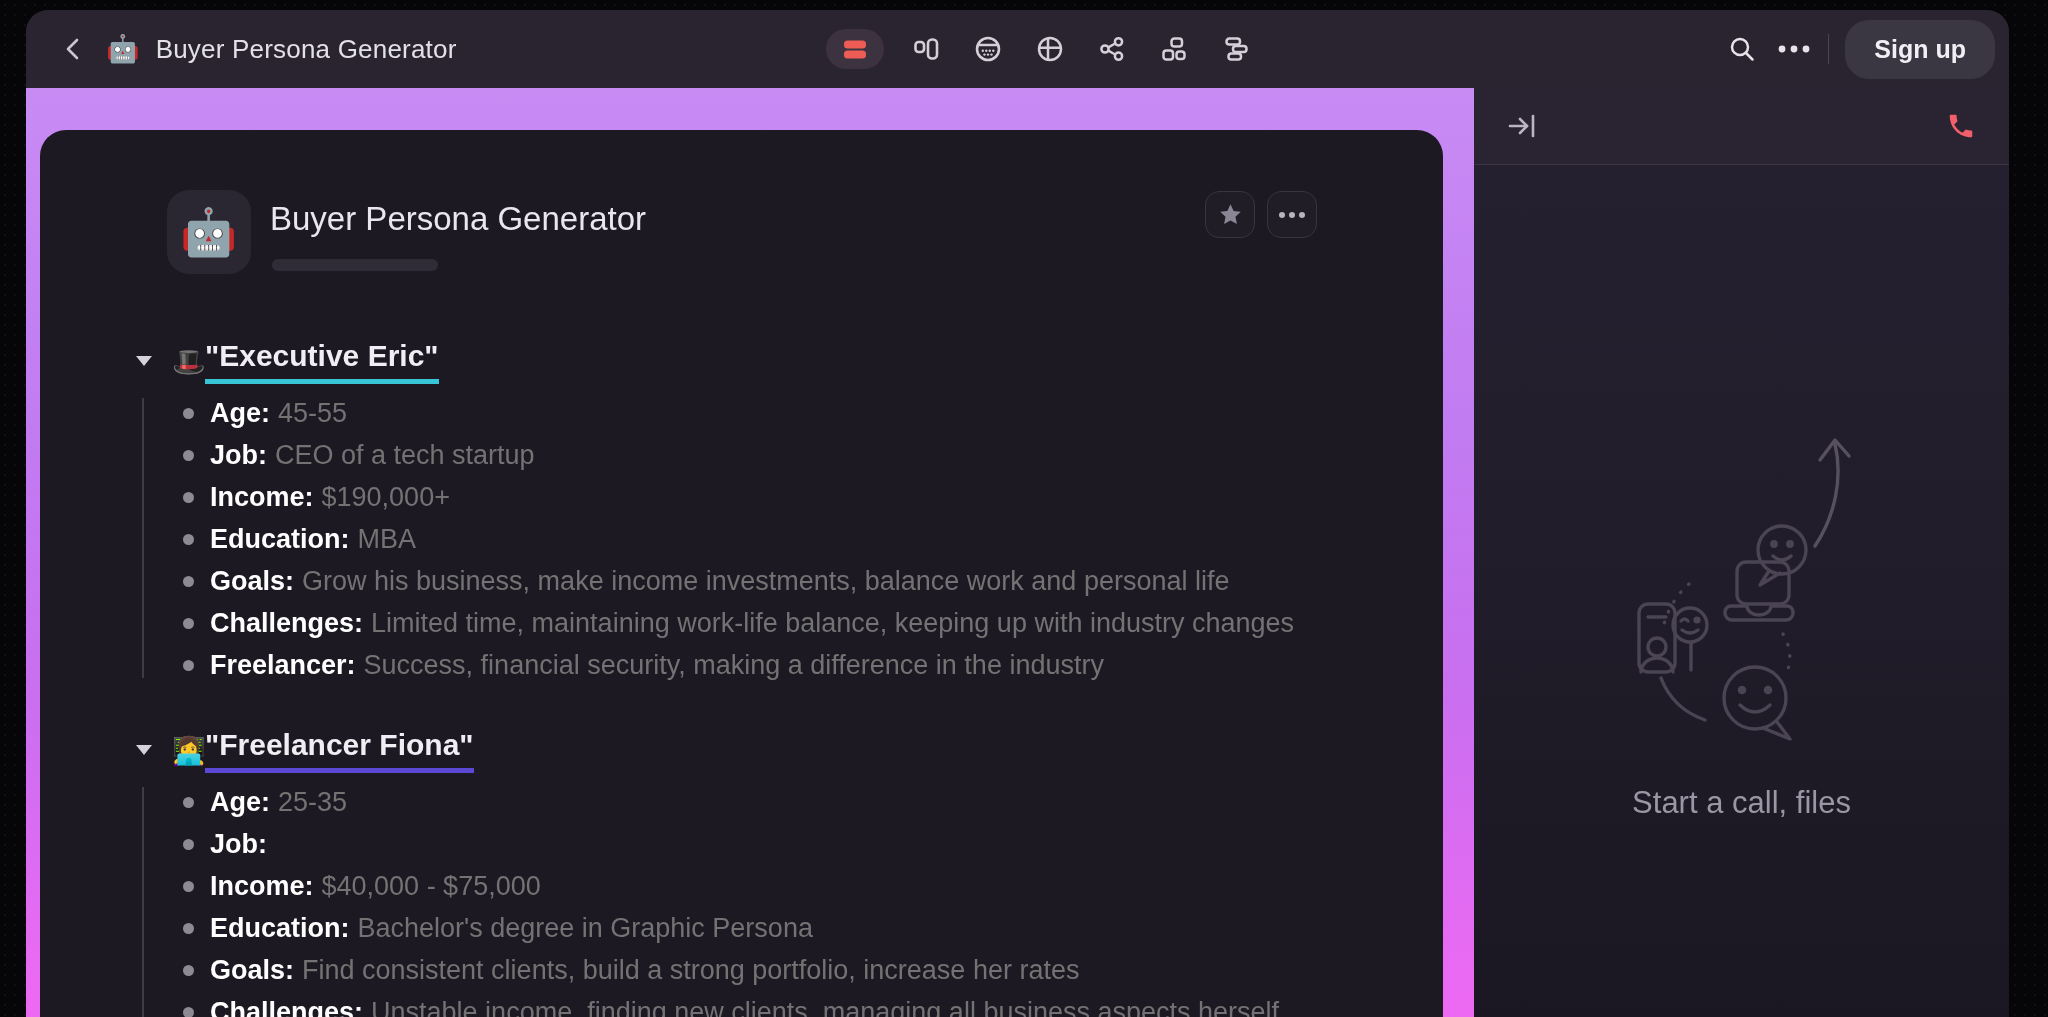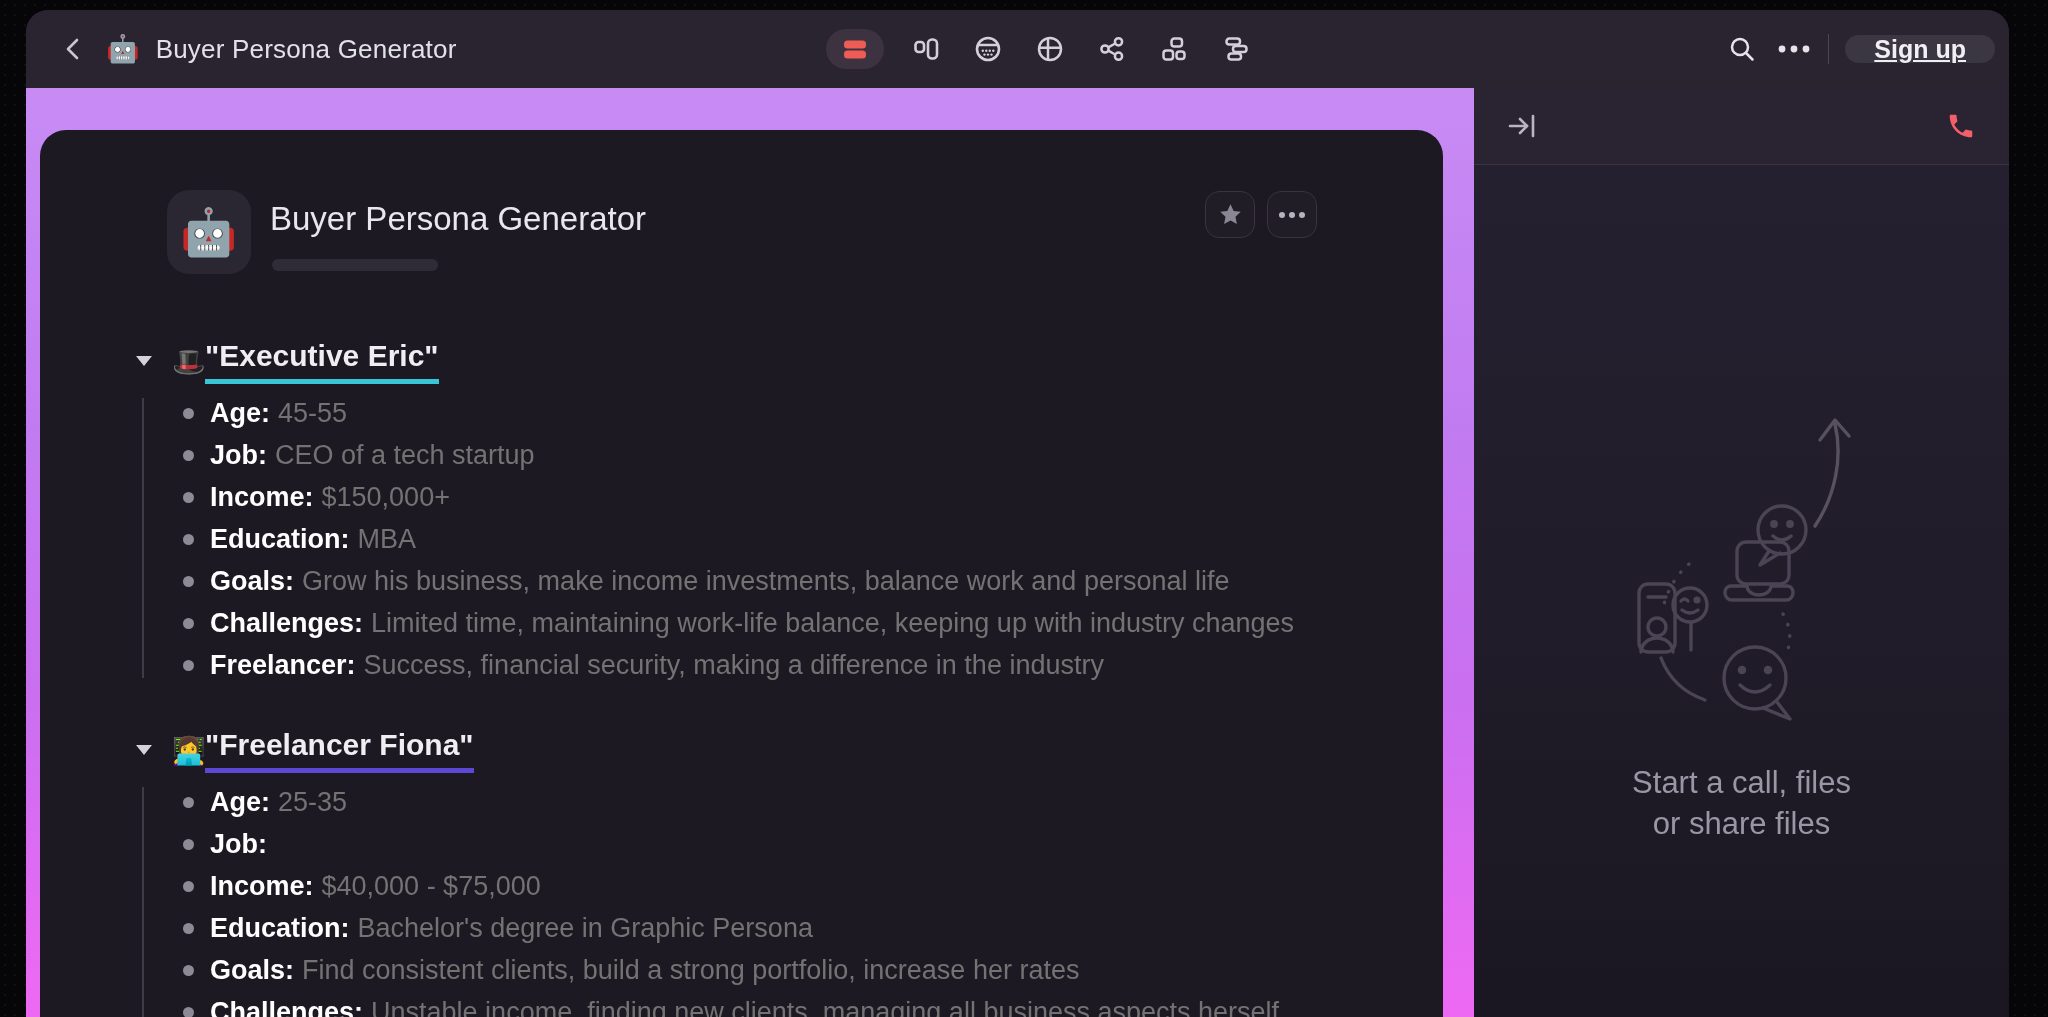--- a/index.html
+++ b/index.html
@@ -33,22 +33,22 @@
     width:40px; height:40px; display:flex; align-items:center; justify-content:center;
     background:none; border:none; cursor:pointer; color:#d3d0d9;
   }
   .tool-btn.active {
     width:58px; border-radius:20px; background:#3d3240;
   }
   .tb-right { margin-left:auto; display:flex; align-items:center; gap:16px; }
   .icon-btn { background:none; border:none; cursor:pointer; display:flex; align-items:center; justify-content:center; width:36px; height:36px; color:#e6e4ea; }
   .tb-divider { width:1px; height:30px; background:#4a4453; }
   .signup-btn {
-    height:28px; padding:0 29px; border:none; border-radius:24px; background:#3a3642;
-    color:#f1eff4; font-size:25px; font-weight:600; font-family:inherit; cursor:pointer;text-decoration:underline;
+    height:59px; padding:0 29px; border:none; border-radius:24px; background:#3a3642;
+    color:#f1eff4; font-size:25px; font-weight:600; font-family:inherit; cursor:pointer;
   }
   
   .content { position:absolute; top:78px; left:0; right:0; bottom:0; display:flex; }
   .main-area {
     width:1448px; position:relative; flex:none;
     background:linear-gradient(180deg,#c88bf4 0%, #c17cf1 35%, #c96ff0 65%, #ee69f3 100%);
   }
   .doc-card {
     position:absolute; left:14px; right:31px; top:42px; bottom:-30px;
     background:#1c1923; border-radius:26px;
@@ -229,21 +229,21 @@
                 <span class="item-text">45-55</span>
               </div>
             <div class="item-row">
                 <span class="bullet-dot"></span>
                 <span class="item-label">Job:</span>
                 <span class="item-text">CEO of a tech startup</span>
               </div>
             <div class="item-row">
                 <span class="bullet-dot"></span>
                 <span class="item-label">Income:</span>
-                <span class="item-text">$150,000+</span>
+                <span class="item-text">$190,000+</span>
               </div>
             <div class="item-row">
                 <span class="bullet-dot"></span>
                 <span class="item-label">Education:</span>
                 <span class="item-text">MBA</span>
               </div>
             <div class="item-row">
                 <span class="bullet-dot"></span>
                 <span class="item-label">Goals:</span>
                 <span class="item-text">Grow his business, make income investments, balance work and personal life</span>
@@ -353,18 +353,17 @@
           <line x1="114" y1="229" x2="114" y2="256"></line>
 
           <circle cx="178" cy="284" r="31"></circle>
           <circle cx="165" cy="276" r="2.6" fill="#4a4454"></circle>
           <circle cx="191" cy="276" r="2.6" fill="#4a4454"></circle>
           <path d="M163 291 Q178 305 193 291"></path>
           <path d="M200 308 L213 325 L186 314"></path>
         </svg>
         <div class="empty-text">
           <div>Start a call, files</div>
-          <div>or share files</div>
         </div>
       </div>
     </div>
   </div>
 </div>
 
 </body></html>

